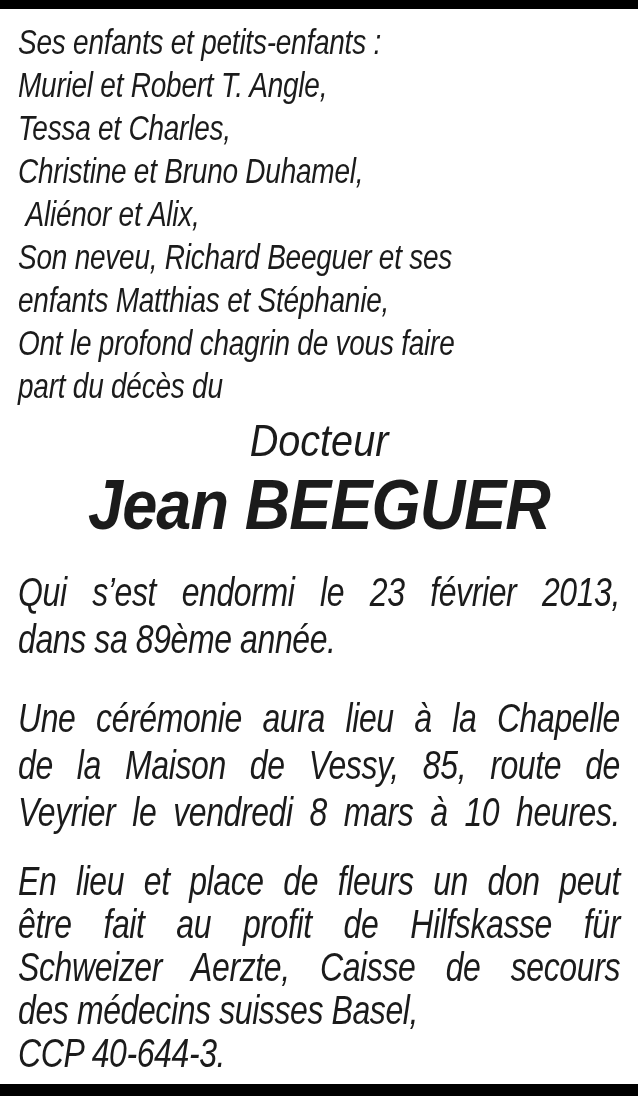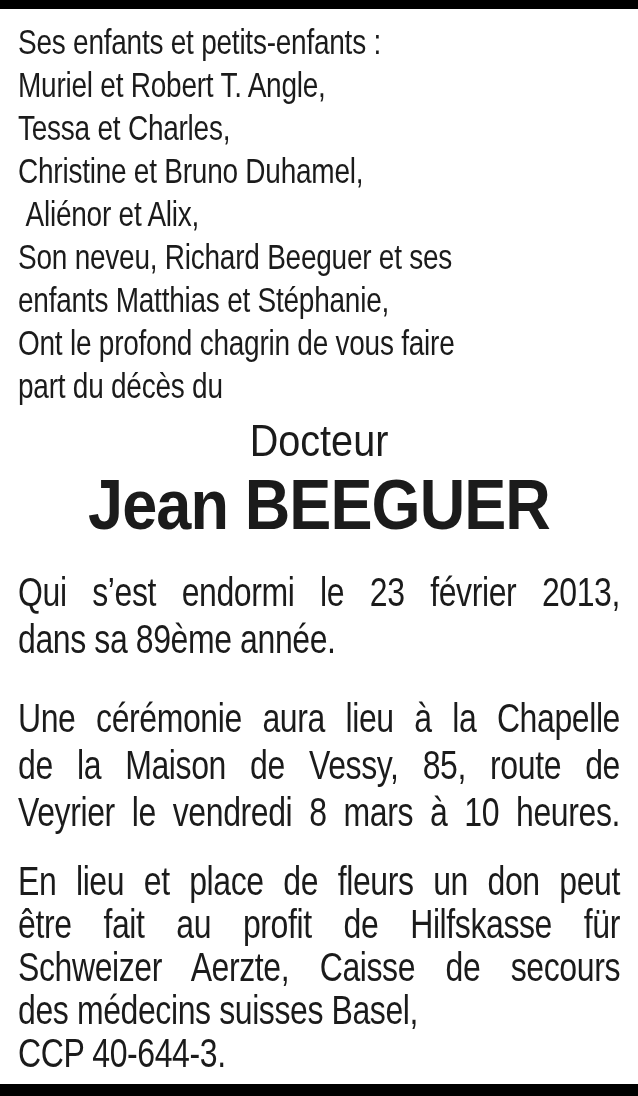--- a/index.html
+++ b/index.html
@@ -20,20 +20,21 @@
   .bar-bottom {
     position: absolute;
     left: 0;
     bottom: 0;
     width: 638px;
     height: 12px;
     background: #000000;
   }
   .content {
     padding: 11px 18px 0 18px;
+    font-style: italic;
   }
   
   .cond {
     width: 125%;
     transform: scaleX(0.8);
     transform-origin: 0 0;
   }
   .cond-h {
     width: 111.12%;
     transform: scaleX(0.9);

